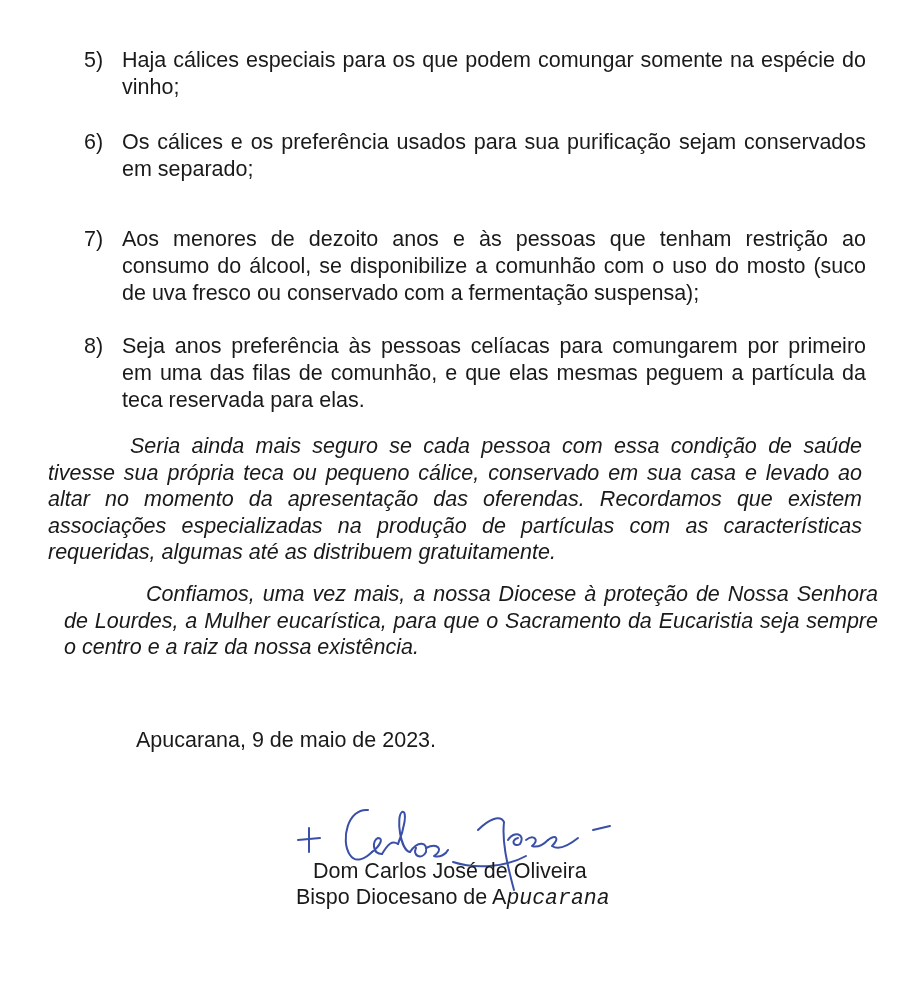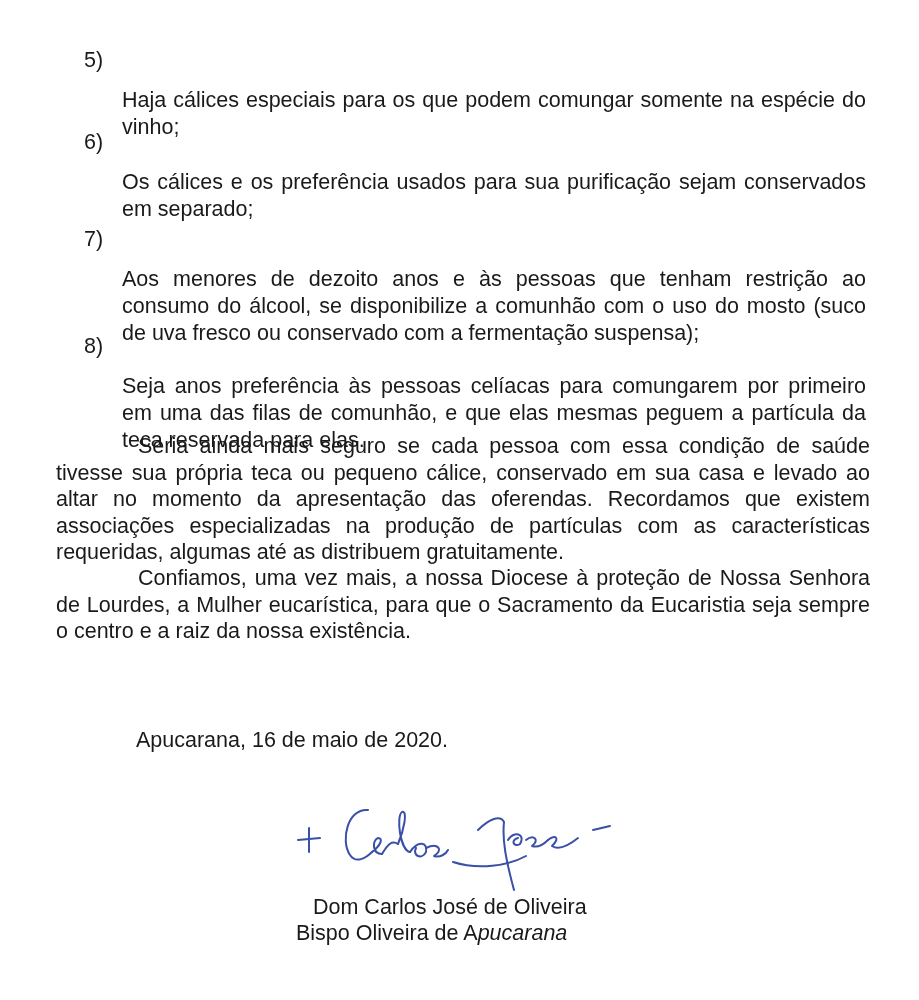--- a/index.html
+++ b/index.html
@@ -4,27 +4,27 @@
   <style>
     html, body { margin: 0; padding: 0; background: #ffffff; }
     body {
       width: 919px; height: 1000px; overflow: hidden; position: relative;
       font-family: "Liberation Sans", sans-serif; color: #1a1a1a;
     }
     .page { position: absolute; left: 0; top: 0; width: 919px; height: 1000px; background: #fff; }
     .list { position: absolute; left: 84px; width: 782px; font-size: 21.5px; line-height: 27px; }
     .item { display: flex; position: absolute; left: 0; width: 782px; }
     .num { width: 38px; flex: none; }
-    .itxt { flex: 1; text-align: justify; text-align-last: left; margin-top: 40px; }
-    .para { position: absolute; left: 56px; width: 814px; font-size: 21.5px; line-height: 26.5px; text-align: justify; text-indent: 82px; }
+    .itxt { flex: 1; text-align: justify; text-align-last: left; }
+    .para { position: absolute; left: 48px; width: 814px; font-size: 21.5px; line-height: 26.5px; text-align: justify; text-indent: 82px; font-style: italic; }
     .date { position: absolute; left: 136px; top: 728px; font-size: 21.5px; }
-    .sig-block { position: absolute; left: 296px; top: 858px; font-size: 21.5px; line-height: 26px; margin-top: 36px; }
+    .sig-block { position: absolute; left: 296px; top: 858px; font-size: 21.5px; line-height: 26px; }
     .sig-name { padding-left: 17px; }
     .sig-title { }
-    .sig-title em { font-style: italic; }
+    .sig-title em { font-style: italic; font-family: Liberation Mono, monospace; }
     .signature { position: absolute; left: 288px; top: 800px; width: 340px; height: 100px; }
   </style>
 </head>
 <body>
 
 <div class="page">
 
   <div class="list" style="top:0;">
     <div class="item" style="top:47px;">
       <span class="num">5)</span>
@@ -38,23 +38,23 @@
       <span class="num">7)</span>
       <span class="itxt">Aos menores de dezoito anos e às pessoas que tenham restrição ao consumo do álcool, se disponibilize a comunhão com o uso do mosto (suco de uva fresco ou conservado com a fermentação suspensa);</span>
     </div>
     <div class="item" style="top:333px;">
       <span class="num">8)</span>
       <span class="itxt">Seja anos preferência às pessoas celíacas para comungarem por primeiro em uma das filas de comunhão, e que elas mesmas peguem a partícula da teca reservada para elas.</span>
     </div>
   </div>
 
   <p class="para" style="top:433px; margin:0;">Seria ainda mais seguro se cada pessoa com essa condição de saúde tivesse sua própria teca ou pequeno cálice, conservado em sua casa e levado ao altar no momento da apresentação das oferendas. Recordamos que existem associações especializadas na produção de partículas com as características requeridas, algumas até as distribuem gratuitamente.</p>
-  <p class="para" style="top:565px; margin:0;">Confiamos, uma vez mais, a nossa Diocese à proteção de Nossa Senhora de Lourdes, a Mulher eucarística, para que o Sacramento da Eucaristia seja sempre o centro e a raiz da nossa existência.</p>
+  <p class="para" style="top:565px; margin:16px;">Confiamos, uma vez mais, a nossa Diocese à proteção de Nossa Senhora de Lourdes, a Mulher eucarística, para que o Sacramento da Eucaristia seja sempre o centro e a raiz da nossa existência.</p>
 
-  <div class="date">Apucarana, 16 de maio de 2020.</div>
+  <div class="date">Apucarana, 9 de maio de 2023.</div>
 
   <svg class="signature" viewBox="0 0 340 100">
     <g fill="none" stroke="#3a4fa8" stroke-width="2" stroke-linecap="round" stroke-linejoin="round">
 
       <path d="M10 40 L32 38"></path>
       <path d="M21 28 L21 52"></path>
 
       <path d="M80 10 C 60 8, 52 40, 62 55 C 68 64, 78 58, 84 52"></path>
 
       <path d="M84 52 C 92 46, 96 38, 90 38 C 84 40, 84 54, 94 54"></path>
@@ -73,16 +73,16 @@
       <path d="M220 40 C 226 30, 238 34, 232 44 C 226 48, 222 40, 230 38"></path>
       <path d="M238 40 C 246 34, 252 40, 244 46 C 250 48, 256 44, 260 40"></path>
       <path d="M260 40 C 268 34, 272 38, 264 46 C 270 50, 280 46, 290 38"></path>
 
       <path d="M305 30 L322 26"></path>
     </g>
   </svg>
 
   <div class="sig-block">
     <div class="sig-name">Dom Carlos José de Oliveira</div>
-    <div class="sig-title"><span>Bispo Oliveira de A</span><em>pucarana</em></div>
+    <div class="sig-title"><span>Bispo Diocesano de A</span><em>pucarana</em></div>
   </div>
 
 </div>
 
 </body></html>

